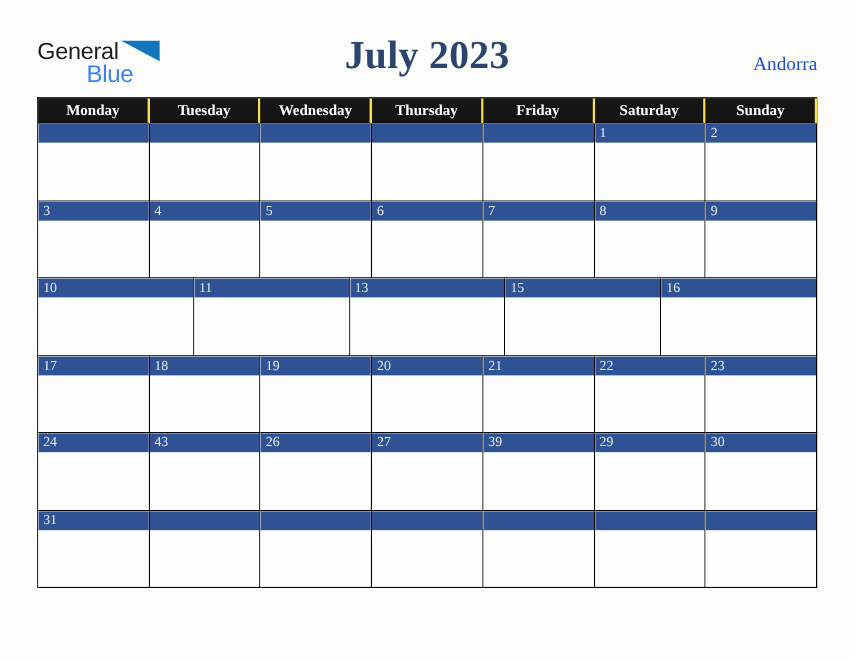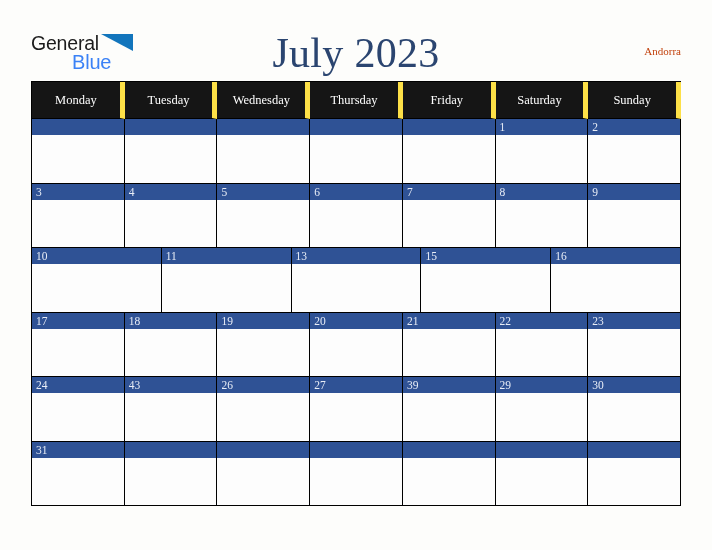--- a/index.html
+++ b/index.html
@@ -69,60 +69,60 @@
     line-height: 21px;
   }
 
   .title {
     position: absolute;
     left: 0;
     right: 0;
     top: 29px;
     text-align: center;
     font-family: "Liberation Serif", serif;
-    font-size: 42px;
-    font-weight: 400;
+    font-size: 33px;
+    font-weight: 700;
     color: #2b4570;
     letter-spacing: 0.3px;
   }
 
   .region {
     position: absolute;
     right: 31px;
     top: 45px;
     font-family: "Liberation Serif", serif;
-    font-size: 11px;
-    color: #c2410c;
+    font-size: 16px;
+    color: #1d4ed8;
   }
 
   
   .calendar {
     position: absolute;
     left: 31px;
     top: 81px;
     width: 650px;
     border-left: 1px solid #000;
     border-top: 1px solid #000;
   }
 
   .weekday-row {
     display: flex;
     width: 100%;
     background: #151515;
   }
   .weekday-cell {
     flex: 1 1 0;
-    height: 37px;
+    height: 21px;
     background: #151515;
-    border-right: 5px solid #fde047;
+    border-right: 2px solid #fde047;
     border-bottom: 1px solid #000;
     color: #ffffff;
     font-family: "Liberation Serif", serif;
     font-size: 12.5px;
-    font-weight: normal;
+    font-weight: bold;
     display: flex;
     align-items: center;
     justify-content: center;
     line-height: 1;
   }
 
   .week-row {
     display: flex;
     width: 100%;
   }

